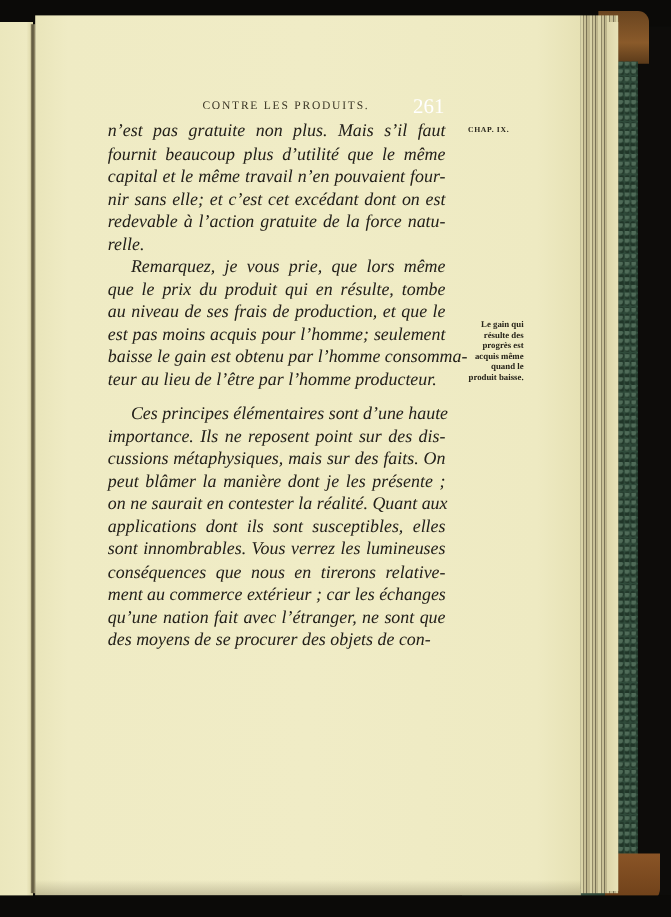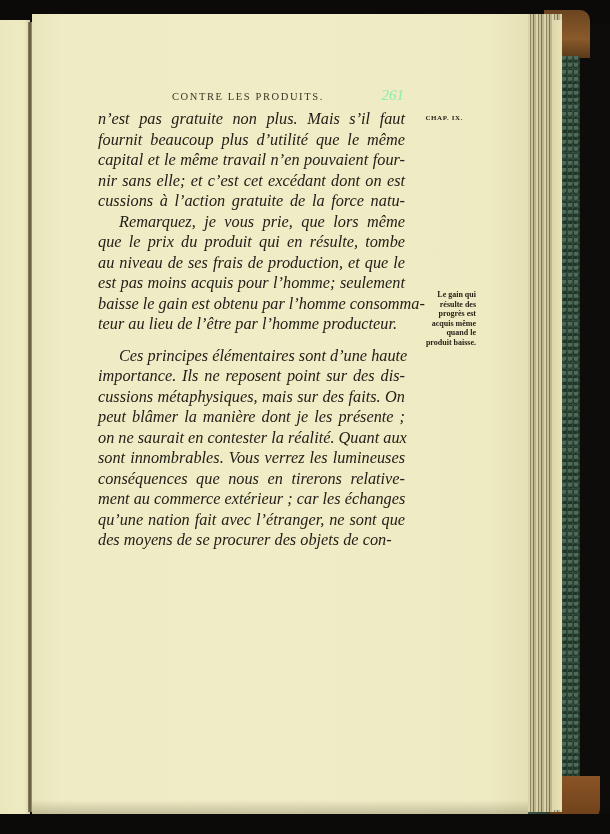--- a/index.html
+++ b/index.html
@@ -66,25 +66,24 @@
     .bottom-marble {
       position: absolute; left: 420px; top: 808px; width: 130px; height: 8px;
       background: linear-gradient(90deg, #2e4636, #5b7260, #2e4636);
     }
 
     
     .running-head {
       position: absolute; left: 172px; top: 90px; width: 232px; height: 16px;
       font-size: 10.5px; letter-spacing: 1.6px; color: #3b3626;
     }
-    .running-head .title { position: absolute; left: 0; top: 1px; text-align: right; }
+    .running-head .title { position: absolute; left: 12px; top: 1px; text-align: right; }
     .running-head .page-num {
-      position: absolute; right: 0; top: -3px; font-size: 15px; letter-spacing: 0;
-      color: #86efac;
-      font-style: italic;
+      position: absolute; right: 0; top: -3px; font-size: 19px; letter-spacing: 0;
+      color: #ffffff;
     }
     .marginal {
       position: absolute; color: #27241a; text-align: right;
       font-size: 8px; line-height: 9.5px;
     }
     .marg-chap { left: 411px; top: 114px; width: 52px; font-size: 7px; letter-spacing: 0.6px; font-weight: bold; }
     .marg-note { left: 410px; top: 290px; width: 66px; font-weight: bold; }
 
     .body-text {
       position: absolute; left: 98px; top: 109px; width: 307px;
@@ -130,37 +129,39 @@
     <div>quand le</div>
     <div>produit baisse.</div>
   </div>
 
   <div class="body-text" id="body-text">
       <div>
         <span class="line">n’est pas gratuite non plus. Mais s’il faut</span>
         <span class="line">fournit beaucoup plus d’utilité que le même</span>
         <span class="line">capital et le même travail n’en pouvaient four-</span>
         <span class="line">nir sans elle; et c’est cet excédant dont on est</span>
-        <span class="line">cussions à l’action gratuite de la force natu-</span>
+        <span class="line">redevable à l’action gratuite de la force natu-</span>
+        <span class="line last">relle.</span>
       </div>
       <div>
         <span class="line indent">Remarquez, je vous prie, que lors même</span>
         <span class="line">que le prix du produit qui en résulte, tombe</span>
         <span class="line">au niveau de ses frais de production, et que le</span>
         <span class="line">est pas moins acquis pour l’homme; seulement</span>
         <span class="line">baisse le gain est obtenu par l’homme consomma-</span>
         <span class="line last">teur au lieu de l’être par l’homme producteur.</span>
       </div>
       <div class="para-gap"></div>
       <div>
         <span class="line indent">Ces principes élémentaires sont d’une haute</span>
         <span class="line">importance. Ils ne reposent point sur des dis-</span>
         <span class="line">cussions métaphysiques, mais sur des faits. On</span>
         <span class="line">peut blâmer la manière dont je les présente ;</span>
         <span class="line">on ne saurait en contester la réalité. Quant aux</span>
+        <span class="line">applications dont ils sont susceptibles, elles</span>
         <span class="line">sont innombrables. Vous verrez les lumineuses</span>
         <span class="line">conséquences que nous en tirerons relative-</span>
         <span class="line">ment au commerce extérieur ; car les échanges</span>
         <span class="line">qu’une nation fait avec l’étranger, ne sont que</span>
         <span class="line last">des moyens de se procurer des objets de con-</span>
       </div>
     </div>
 </div>
 
 </body></html>

